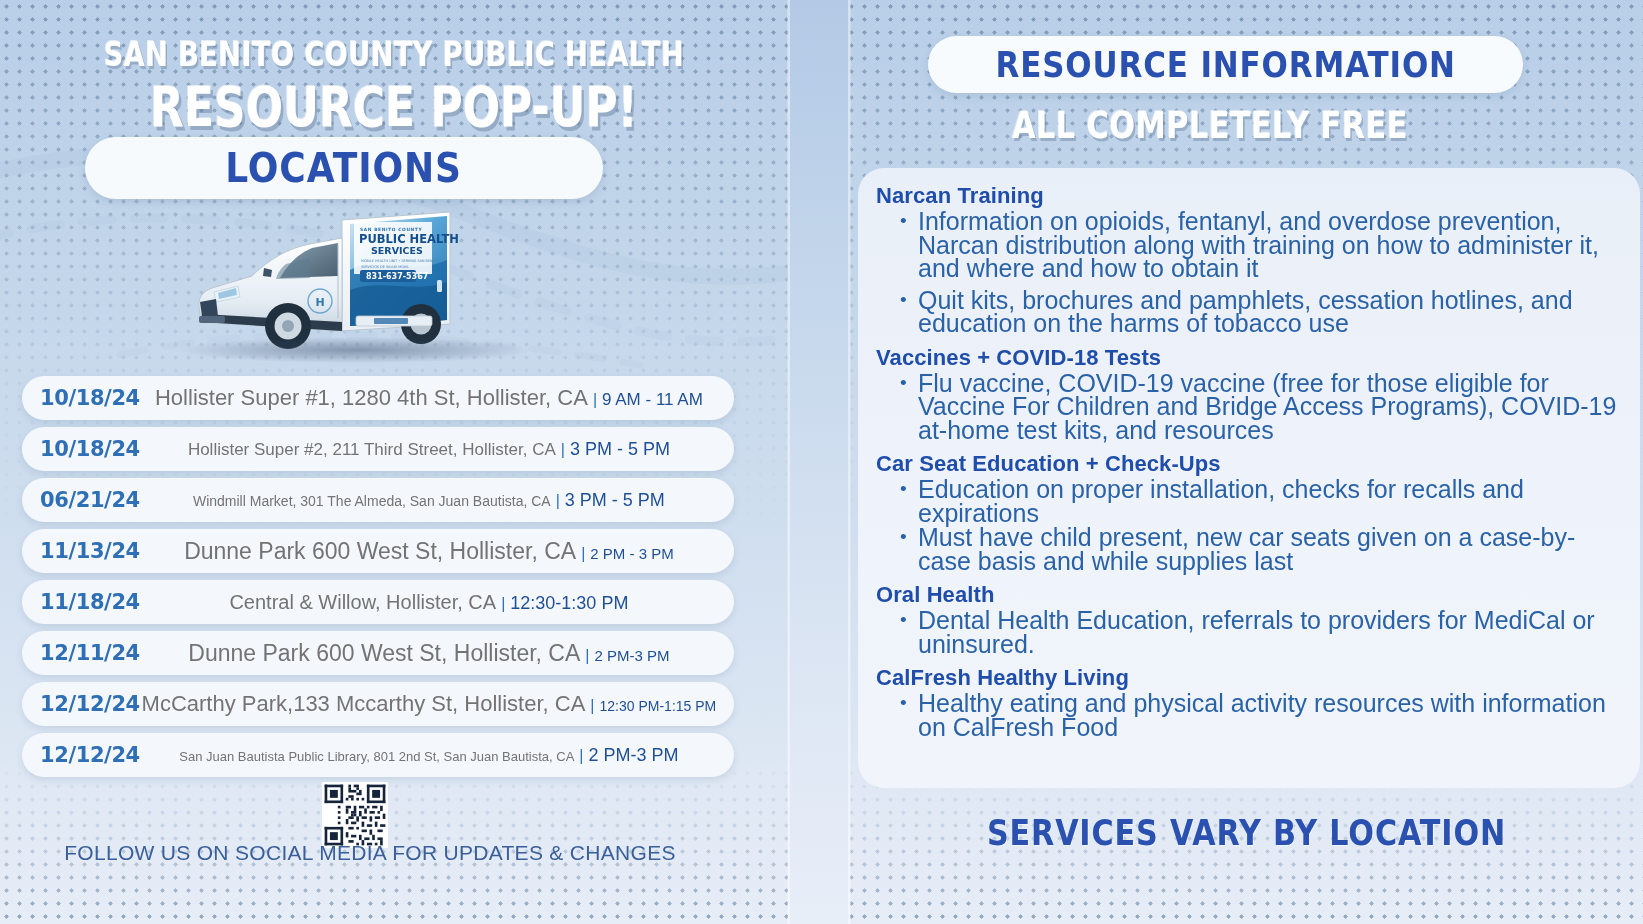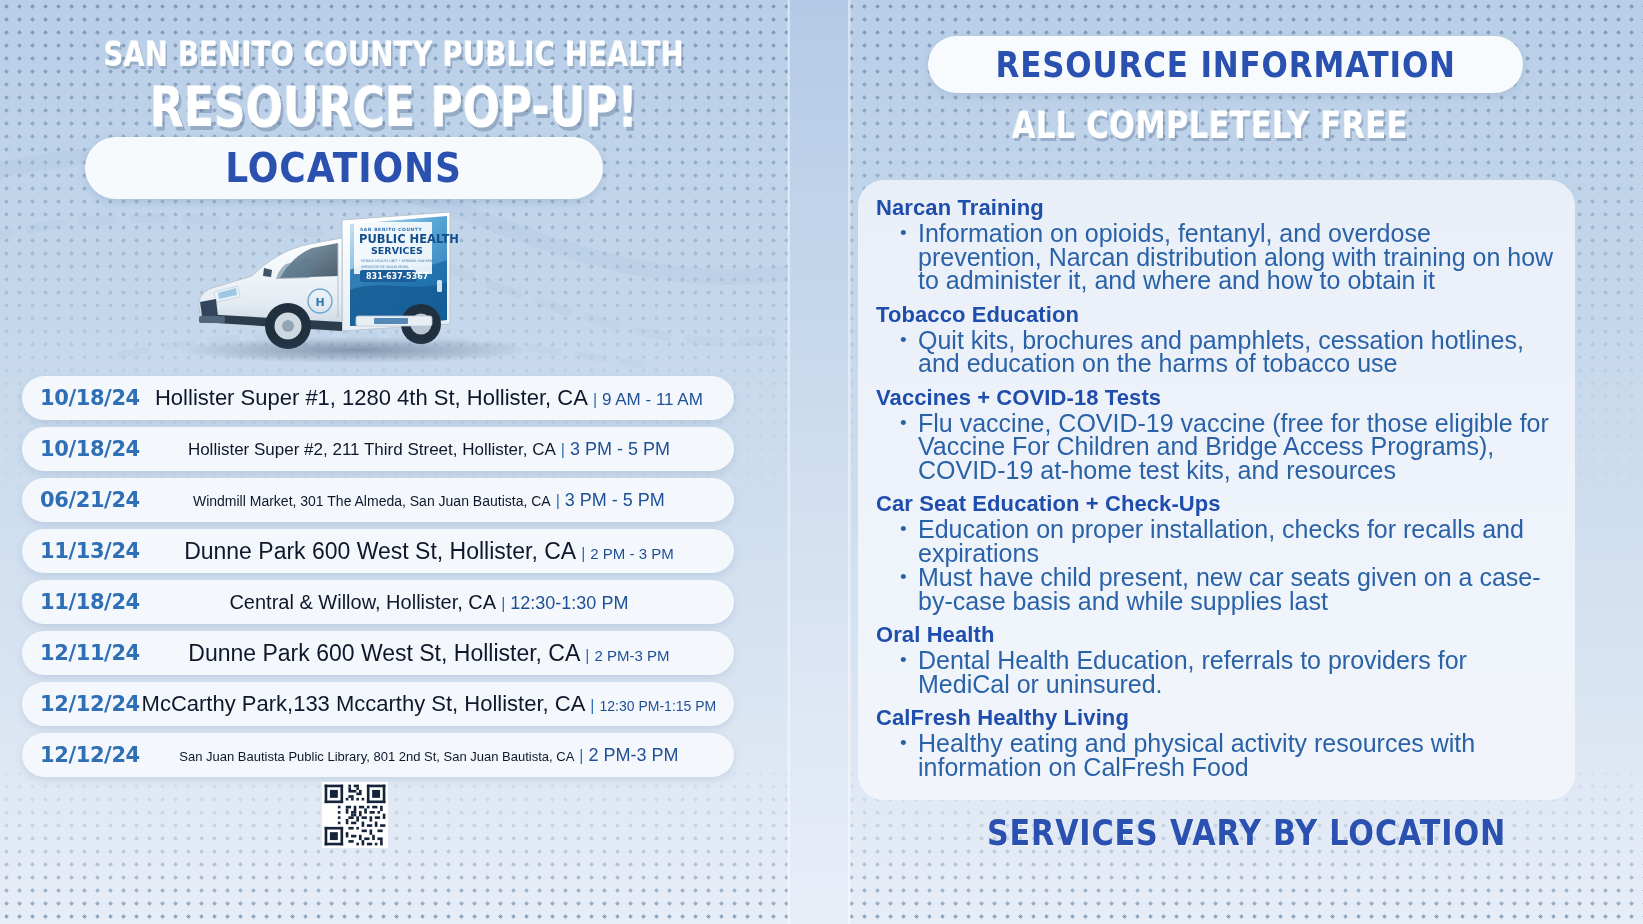--- a/index.html
+++ b/index.html
@@ -139,21 +139,21 @@
   }
   .loc-mid {
     flex: 1 1 auto;
     text-align: center;
     color: #1f4f96;
     white-space: nowrap;
     overflow: hidden;
   }
   .loc-place {
     font-family: "Liberation Sans", sans-serif;
-    color: #0f172a;
+    color: #737373;
     white-space: nowrap;
   }
   .loc-sep { color: #2f6fb5; padding: 0 5px; }
   .loc-time {
     font-family: "Liberation Sans", sans-serif;
     color: #1f4f96;
     white-space: nowrap;
   }
 
   
@@ -219,21 +219,21 @@
     font-weight: 700;
     font-size: 38px;
     color: #ffffff;
     letter-spacing: .5px;
     transform: scaleX(.80);
     text-shadow: 2px 3px 0 rgba(96,120,150,.40), -1px -1px 0 rgba(255,255,255,.5);
   }
 
   #services-card {
     position: absolute;
-    left: 8px; top: 180px; width: 717px; height: 620px;
+    left: 8px; top: 168px; width: 782px; height: 620px;
     background: linear-gradient(180deg, #e9eff8 0%, #eef2fa 45%, #f1f5fb 100%);
     border-radius: 26px;
     padding: 14px 18px 10px 18px;
   }
   .svc { margin-bottom: 8px; }
   .svc-title {
     font-family: "Liberation Sans", sans-serif;
     font-weight: bold;
     font-size: 22px;
     color: #1f4dab;
@@ -484,39 +484,39 @@
         <rect x="15" y="22" width="1" height="2"></rect>
           <rect x="17" y="23" width="2" height="1"></rect>
         <rect x="20" y="23" width="1" height="1"></rect>
           <rect x="22" y="22" width="1" height="2"></rect>
 
         <rect x="12" y="12" width="1" height="1"></rect>
           <rect x="11" y="12" width="1" height="1"></rect>
       </g>
     </svg>
 
+    <div id="follow">FOLLOW US ON SOCIAL MEDIA FOR UPDATES &amp; CHANGES</div>
   </div>
 
   <div id="right-panel">
 
     <div id="resinfo-pill">
       <span class="txt">RESOURCE INFORMATION</span>
     </div>
 
     <div id="free-line">ALL COMPLETELY FREE</div>
 
     <div id="services-card">
         <div class="svc">
           <div class="svc-title">Narcan Training</div>
           <ul>
             <li>Information on opioids, fentanyl, and overdose prevention, Narcan distribution along with training on how to administer it, and where and how to obtain it</li>
           </ul>
         </div>
         <div class="svc">
-          <div class="svc-title">Tobacco Education</div>
           <ul>
             <li>Quit kits, brochures and pamphlets, cessation hotlines, and education on the harms of tobacco use</li>
           </ul>
         </div>
         <div class="svc">
           <div class="svc-title">Vaccines + COVID-18 Tests</div>
           <ul>
             <li>Flu vaccine, COVID-19 vaccine (free for those eligible for Vaccine For Children and Bridge Access Programs), COVID-19 at-home test kits, and resources</li>
           </ul>
         </div>

